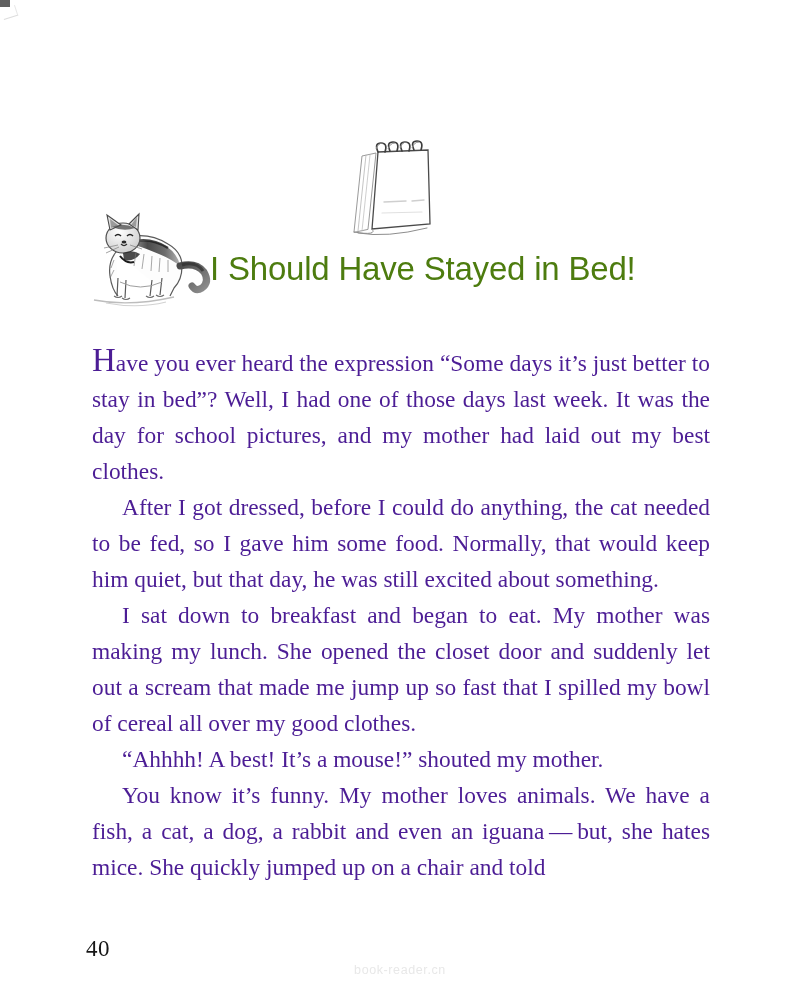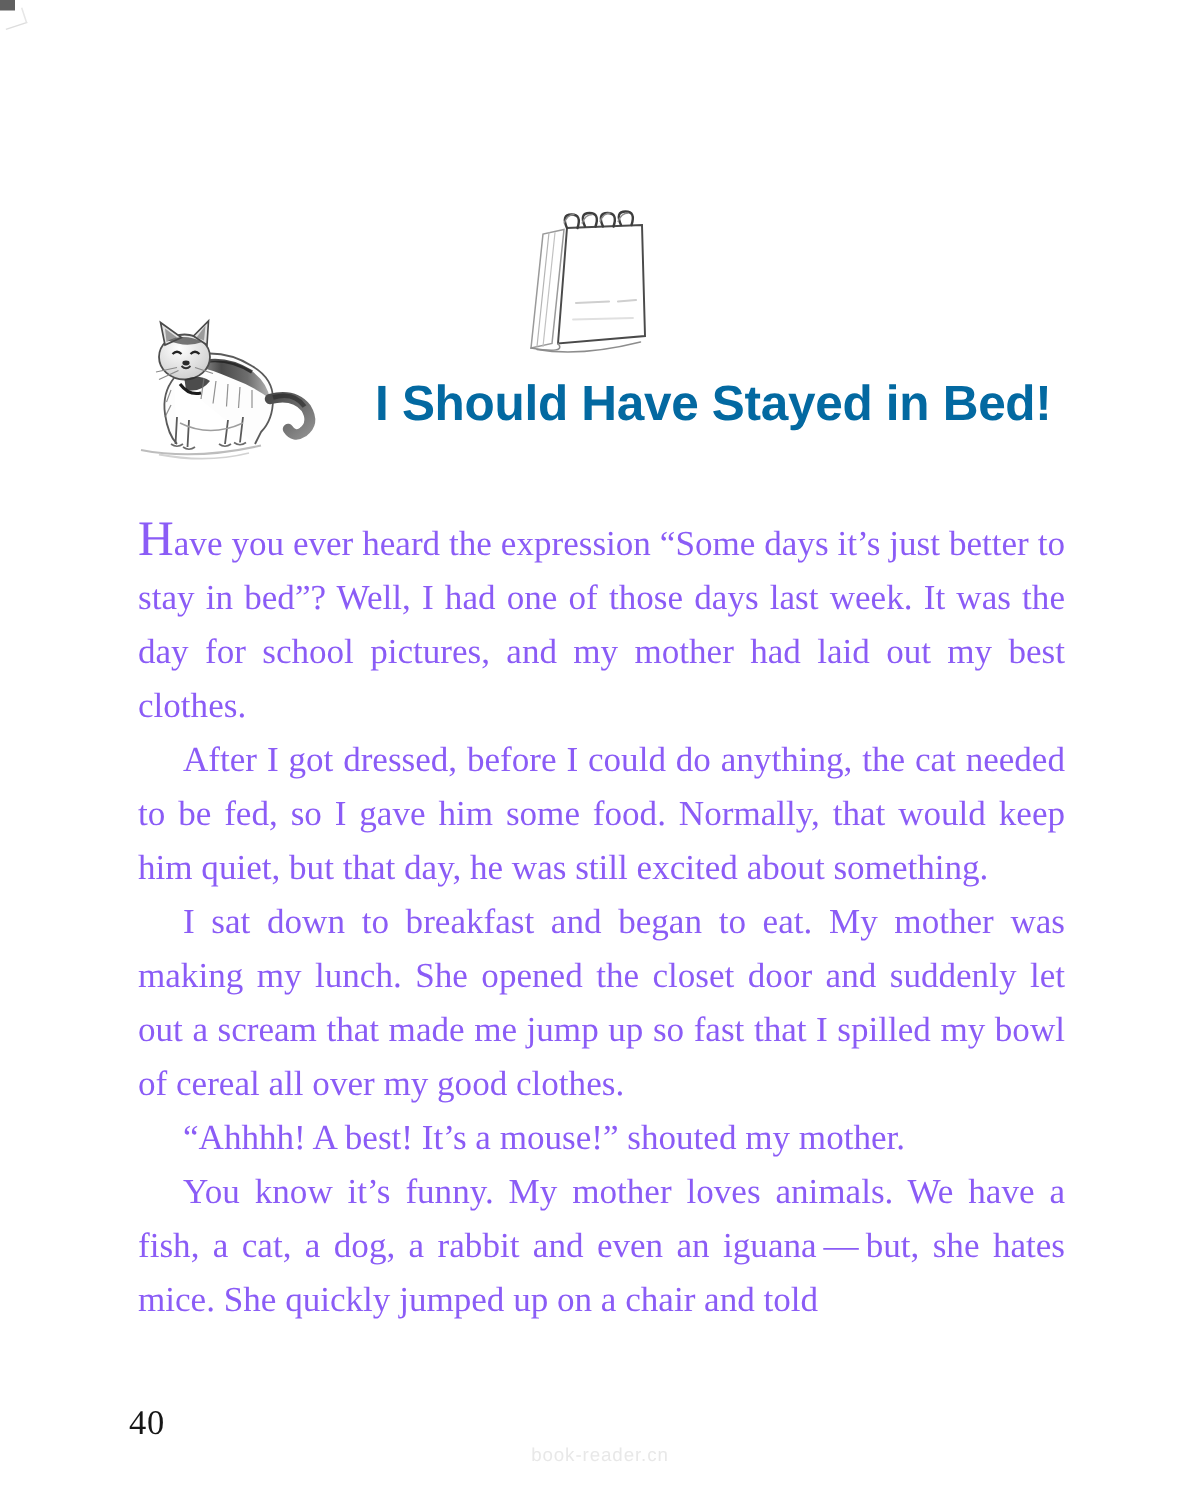--- a/index.html
+++ b/index.html
@@ -91,38 +91,37 @@
     height: 100px;
   }
   .cat-art svg { display:block; width:128px; height:100px; }
 
   .chapter-title {
     position: absolute;
     left: 210px;
     top: 252px;
     font-family: "Liberation Sans", "DejaVu Sans", sans-serif;
     font-size: 33px;
-    font-weight: 700;
+    font-weight: 400;
     letter-spacing: -0.2px;
-    color: #0369a1;
+    color: #4d7c0f;
     white-space: nowrap;
     line-height: 1.05;
-    margin-left: 40px;
   }
 
   
   .body-text {
     position: absolute;
     left: 92px;
     top: 344px;
     width: 618px;
     font-size: 23.4px;
     line-height: 36px;
     text-align: justify;
-    color: #8b5cf6;
+    color: #4c1d95;
     -webkit-font-smoothing: antialiased;
   }
 
   .body-text p {
     margin: 0;
     text-indent: 30px;
     text-align: justify;
   }
   .body-text p.first {
     text-indent: 0;

